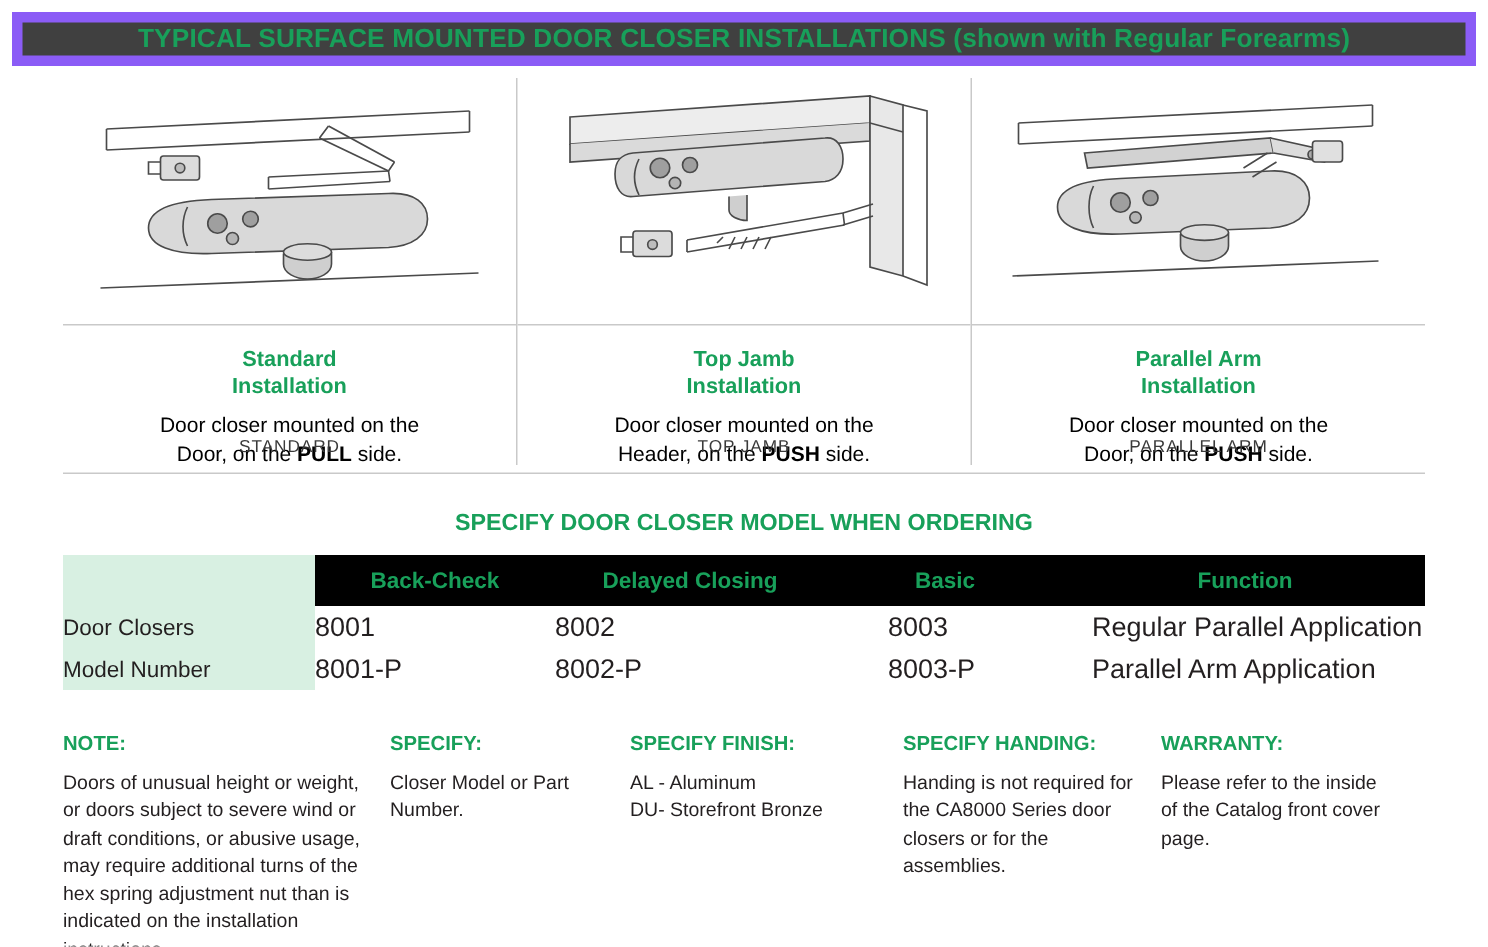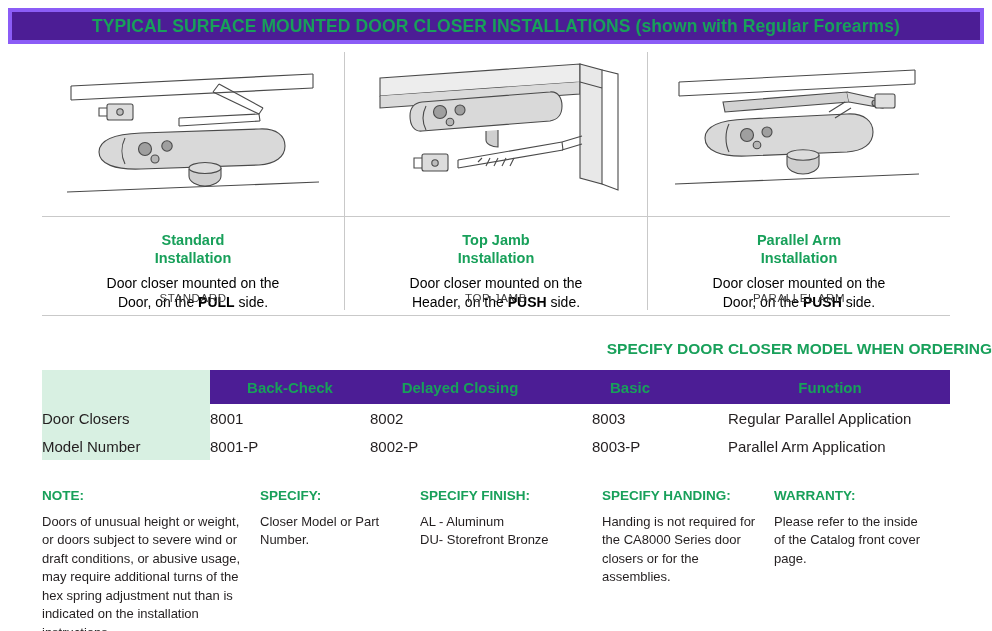--- a/index.html
+++ b/index.html
@@ -14,22 +14,22 @@
     position: relative;
     width: 992px; height: 631px;
     overflow: hidden;
   }
 
   
   .banner {
     position: absolute;
     left: 8px; top: 8px;
     width: 976px; height: 36px;
-    background: #4c1d95;
-    border: 4px solid #8b5cf6;
+    background: #404040;
+    border: 7px solid #8b5cf6;
   }
   .banner-text {
     position: absolute;
     left: 50%; top: 50%;
     transform: translate(-50%, -50%);
     white-space: nowrap;
     font-size: 17.5px;
     font-weight: bold;
     color: #18a05a;
     letter-spacing: .1px;
@@ -88,58 +88,58 @@
     left: 42px; top: 315px;
     width: 908px;
     border-top: 1px solid #c9c9c9;
   }
 
   
   .specify-title {
     position: absolute;
     left: 0; right: 0;
     top: 340px;
-    text-align: right;
+    text-align: center;
     font-size: 15.5px;
     font-weight: bold;
     color: #18a05a;
   }
 
   
   table.model-table {
     position: absolute;
     left: 42px; top: 370px;
     width: 908px;
     border-collapse: collapse;
     table-layout: fixed;
   }
   table.model-table th,
   table.model-table td {
     padding: 0;
     vertical-align: middle;
   }
   .th-blank { width: 168px; background: #d8f0e2; height: 34px; }
   .th-cell {
-    background: #4c1d95;
+    background: #000000;
     color: #18a05a;
     font-size: 15px;
     font-weight: bold;
     text-align: center;
     height: 34px;
   }
   .rowlabel-cell {
     background: #d8f0e2;
     font-size: 15px;
     color: #231f20;
     padding-left: 14px;
     height: 28px;
     margin-top: 16px;
   }
   .data-cell {
-    font-size: 15px;
+    font-size: 18px;
     color: #231f20;
     height: 28px;
     padding-left: 22px;
   }
   .data-cell.c3 { padding-left: 42px; }
   .data-cell.func { padding-left: 18px; }
 
   
   .notes {
     position: absolute;

